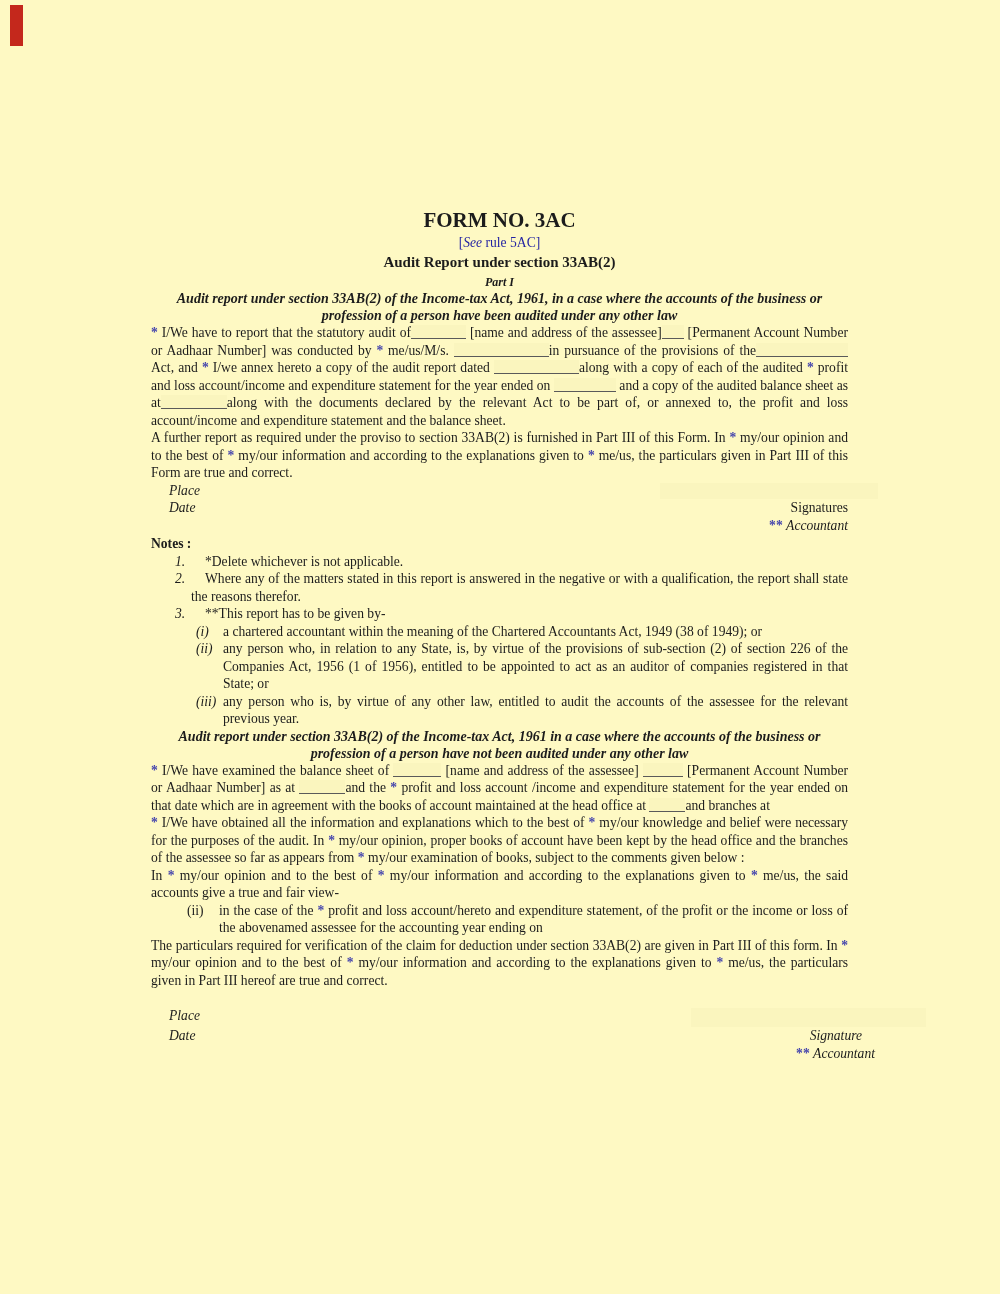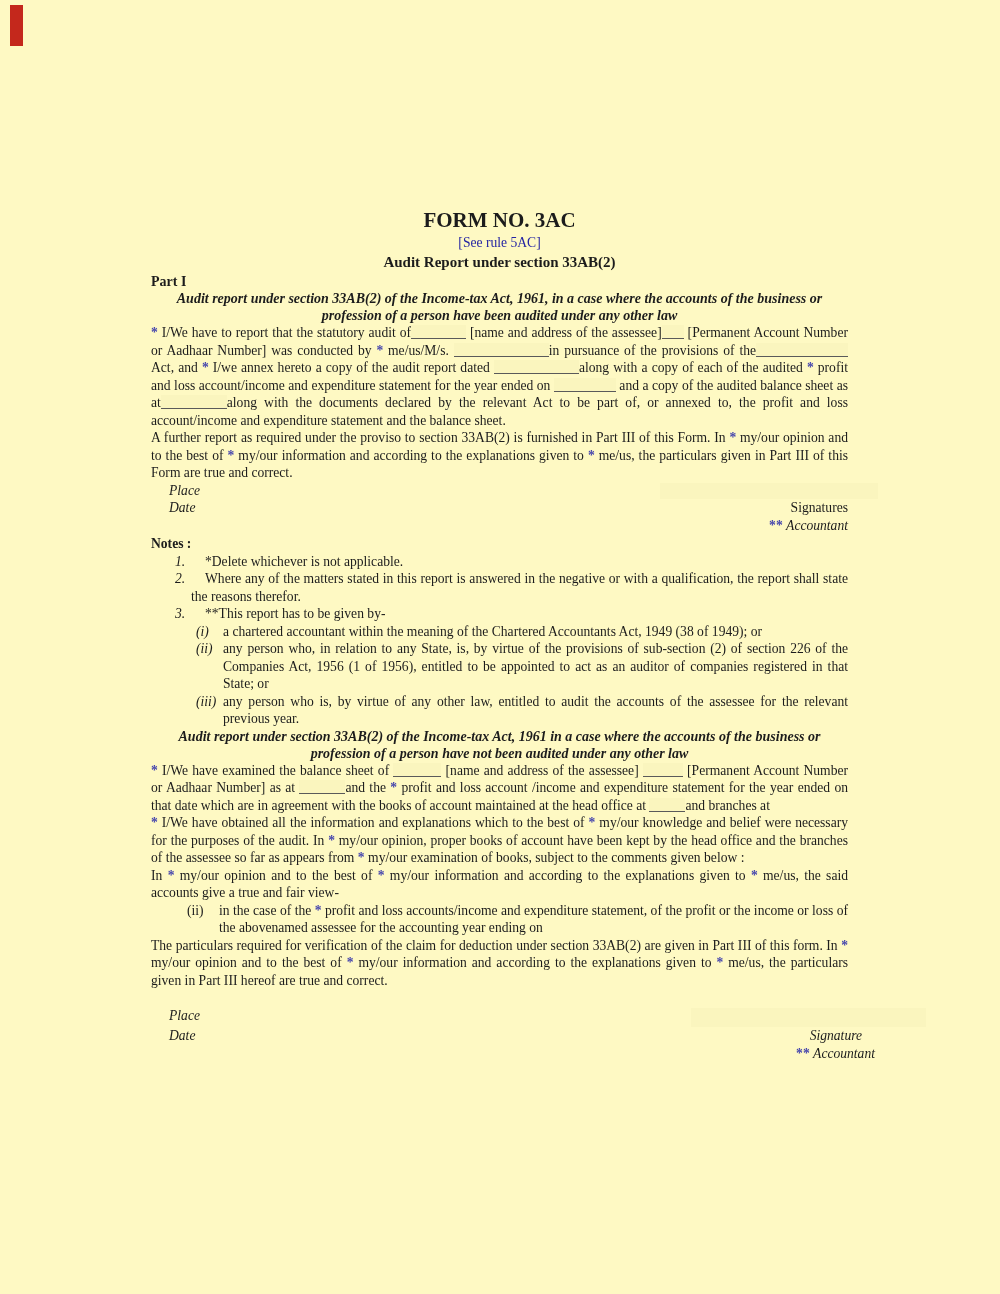--- a/index.html
+++ b/index.html
@@ -2,23 +2,23 @@
 <html><head>
 <meta charset="utf-8">
 <style>
   html,body{margin:0;padding:0;background:#ffffff;}
   .page{position:relative;width:1000px;height:1294px;background:#fef9c3;overflow:hidden;
         font-family:"Liberation Serif", serif;color:#1c1c1c;}
   .red-marker{position:absolute;left:10px;top:5px;width:13px;height:41px;background:#c4281c;}
   .content{position:absolute;left:151px;top:208px;width:697px;font-size:13.6px;line-height:17.5px;}
   .h-form{font-size:21px;font-weight:bold;text-align:center;margin:0 0 2px 0;line-height:24px;}
   .h-rule{font-size:13.6px;text-align:center;color:#2323a3;margin:0 0 1px 0;line-height:17px;}
-  .h-rule .see{}
+  .h-rule .see{font-style:italic;}
   .h-title{font-size:15px;font-weight:bold;text-align:center;margin:0 0 2px 0;line-height:20px;}
-  .part-head{font-size:14px;font-weight:bold;text-align:left;margin:0;line-height:16px;}
+  .part-head{font-size:12px;font-weight:bold;font-style:italic;text-align:center;margin:0;line-height:16px;}
   .subtitle{font-size:14px;font-weight:bold;font-style:italic;text-align:center;margin:0;line-height:17px;}
   p.body{margin:0;text-align:justify;}
   .st{color:#4646ad;font-weight:bold;}
   .bl{display:inline-block;background:#faf5be;border-bottom:1px solid #5a5a5a;height:13px;vertical-align:-2px;}
   .row{display:flex;justify-content:space-between;align-items:flex-start;}
   .ital{font-style:italic;}
   .place-ind{margin-left:18px;font-style:italic;}
   .ybox1{background:#faf5be;width:218px;height:16px;margin-right:-30px;margin-top:1px;}
   .ybox2{background:#faf5be;width:235px;height:19px;margin-right:-78px;margin-top:1px;}
   .right-txt{text-align:right;}
@@ -74,21 +74,21 @@
 
     <div class="subtitle">Audit report under section 33AB(2) of the Income-tax Act, 1961 in a case where the accounts of the business or profession of a person have not been audited under any other law</div>
 
     <p class="body"><span class="st">*</span><span> I/We have examined the balance sheet of </span><span class="bl" style="width:48px"></span><span> [name and address of the assessee] </span><span class="bl" style="width:40px"></span><span>  [Permanent Account Number or Aadhaar Number]  as at </span><span class="bl" style="width:46px"></span><span>and the </span><span class="st">*</span><span> profit and loss account /income and expenditure statement for the year ended on that date which are in agreement with the books of account maintained at the head office at </span><span class="bl" style="width:36px"></span><span>and branches at</span></p>
 
     <p class="body"><span class="st">*</span><span> I/We have obtained all the information and explanations which to the best of </span><span class="st">*</span><span> my/our knowledge and belief were necessary for the purposes of the audit. In </span><span class="st">*</span><span> my/our opinion, proper books of account have been kept by the head office and the branches of the assessee so far as appears from </span><span class="st">*</span><span> my/our examination of books, subject to the comments given below :</span></p>
 
     <p class="body"><span>In </span><span class="st">*</span><span> my/our opinion and to the best of </span><span class="st">*</span><span> my/our information and according to the explanations given to </span><span class="st">*</span><span> me/us, the said accounts give a true and fair view-</span></p>
 
 
-    <p class="body li2"><span class="num">(ii)</span><span> in the case of the </span><span class="st">*</span><span> profit and loss accounts/income and expenditure statement, of the profit or the income or loss of the abovenamed assessee for the accounting year ending on</span></p>
+    <p class="body li2"><span class="num">(ii)</span><span> in the case of the </span><span class="st">*</span><span> profit and loss account/hereto and expenditure statement, of the profit or the income or loss of the abovenamed assessee for the accounting year ending on</span></p>
 
     <p class="body"><span>The particulars required for verification of the claim for deduction under section 33AB(2) are given in Part III of this form. In </span><span class="st">*</span><span> my/our opinion and to the best of </span><span class="st">*</span><span> my/our information and according to the explanations given to </span><span class="st">*</span><span> me/us, the particulars given in Part III hereof are true and correct.</span></p>
 
     <div class="sig2">
       <div class="row">
         <span class="place-ind">Place</span>
         <span class="ybox2"></span>
       </div>
       <div class="row">
         <span class="place-ind">Date</span>

